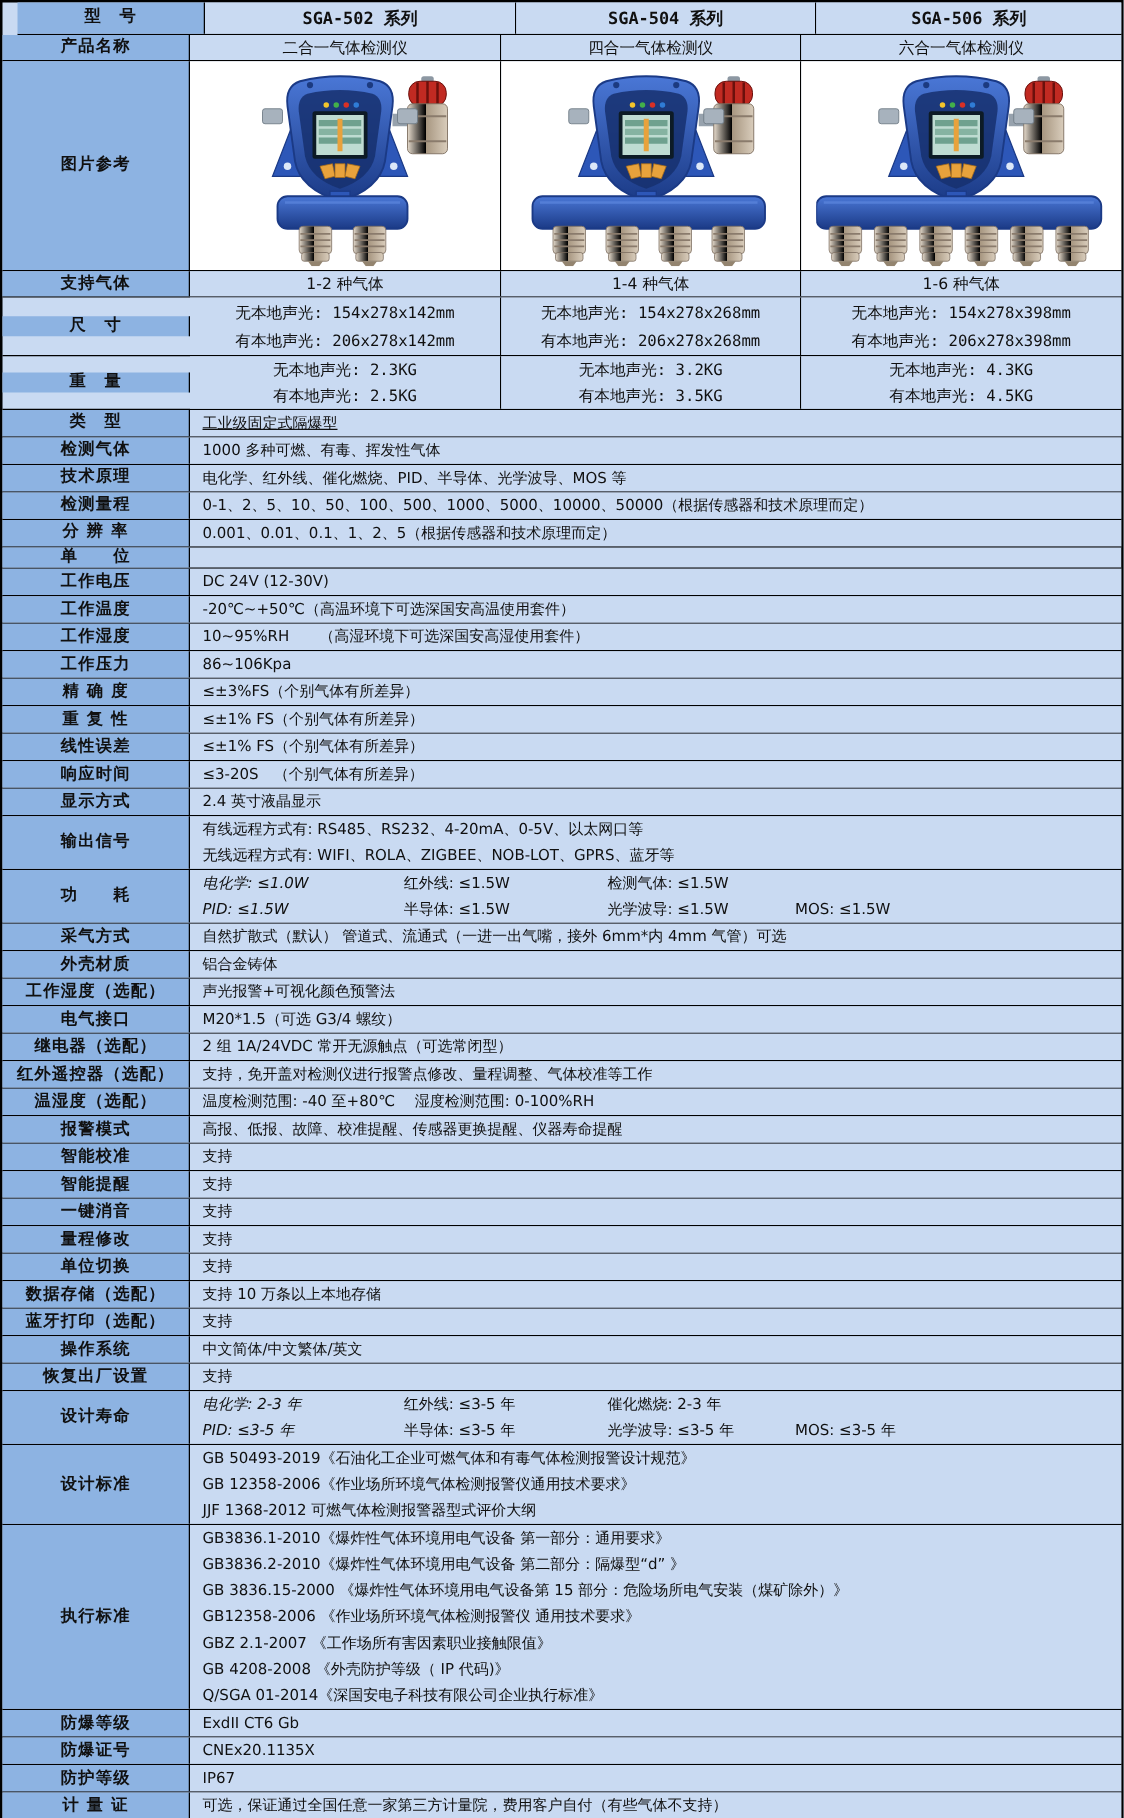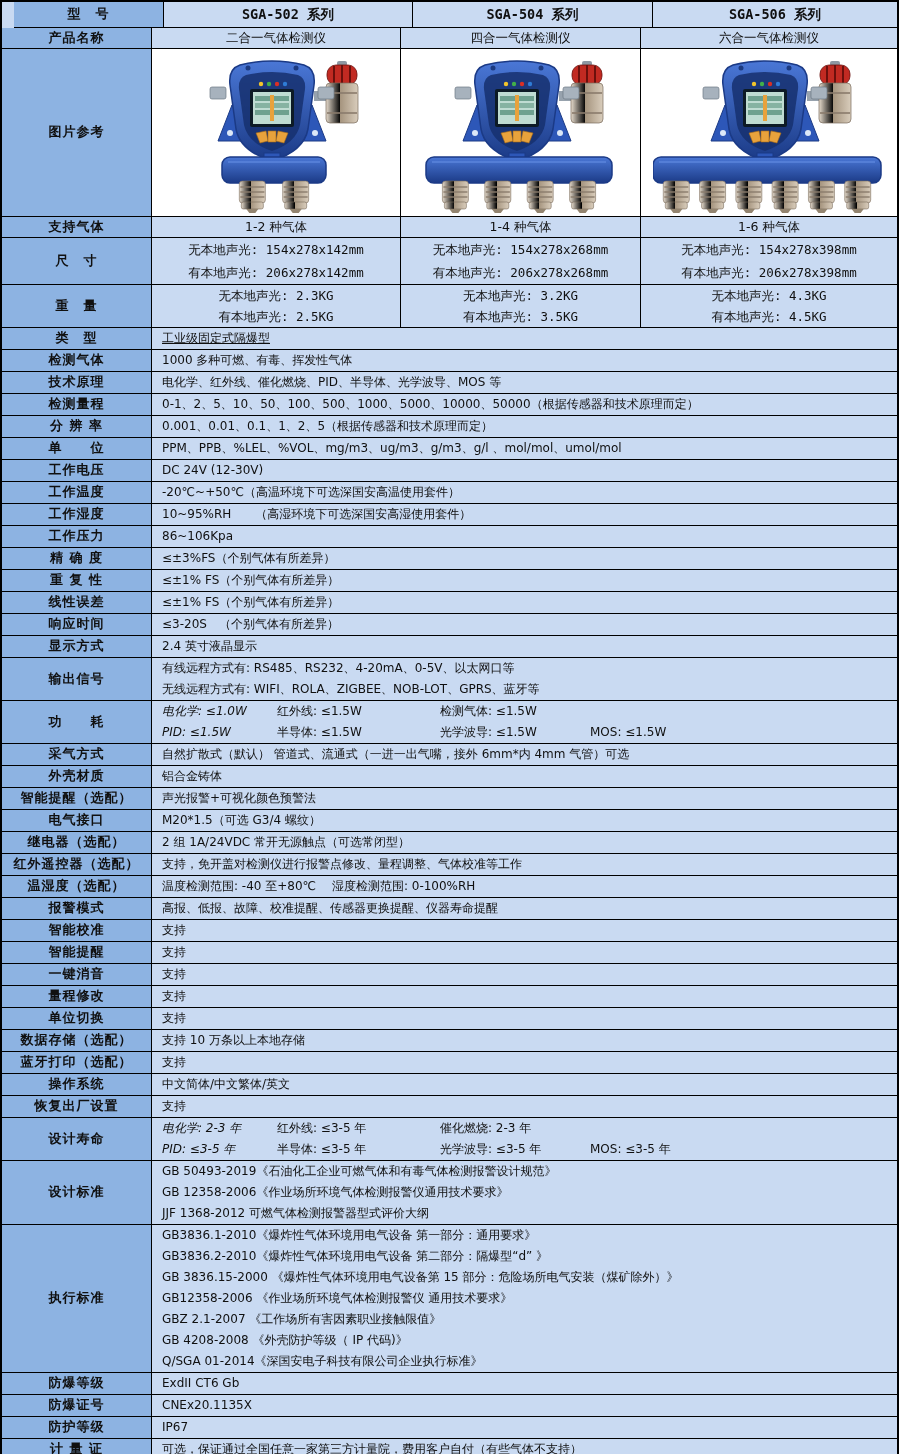--- a/index.html
+++ b/index.html
@@ -29,35 +29,35 @@
   .c2{width:249px;flex:0 0 249px;}
   .c3{width:240px;flex:0 0 240px;}
   .c4{flex:1 1 auto;}
   .hdr .col-cell{font-weight:bold;font-size:13.5px;}
   .hdr{height:25px;margin-left:12px;}
   .name-row{height:20px;}
   .name-row .col-cell{font-size:12.5px;}
   .img-row{height:167px;}
   .img-row .col-cell{background:#ffffff;}
   .gas-row{height:20px;font-size:12.5px;}
-  .two-line{font-size:12.5px;}
+  .two-line{font-size:12.5px;align-items:center;}
   .two-line .ln{height:23px;line-height:23px;white-space:nowrap;}
   .wt .ln{height:21px;line-height:21px;}
   .mono{font-family:"DejaVu Sans Mono","DejaVu Sans",sans-serif;}
   
   .spec-row{display:flex;border-bottom:1px solid var(--border);}
   .spec-row:last-child{border-bottom:none;}
   .spec-value{
     flex:1 1 auto;background:var(--cell-bg);padding:0 6px 0 10px;
     display:flex;flex-direction:column;justify-content:center;overflow:hidden;
   }
   .spec-value .line{height:21px;line-height:21px;font-size:12px;white-space:nowrap;display:flex;}
   .spec-value .seg{display:inline-block;white-space:nowrap;}
   .seg.w0{width:115px;flex:0 0 115px;font-style:italic;}
-  .seg.w1{width:163px;flex:0 0 163px;}
+  .seg.w1{width:163px;flex:0 0 163px;margin-left:46px;}
   .seg.w2{width:150px;flex:0 0 150px;}
   .underline .seg{text-decoration:underline;}
   svg{display:block;}
 </style>
 </head>
 <body>
 
 <div class="spec-table">
 
   <div class="row hdr">
@@ -456,25 +456,20 @@
       <div class="spec-row">
         <div class="cell label-cell">分 辨 率</div>
         <div class="cell spec-value">
           <div class="line">
             <span class="seg">0.001、0.01、0.1、1、2、5（根据传感器和技术原理而定）</span>
           </div>
         </div>
       </div>
       <div class="spec-row">
         <div class="cell label-cell">单　　位</div>
-        <div class="cell spec-value">
-          <div class="line">
-            <span class="seg">PPM、PPB、%LEL、%VOL、mg/m3、ug/m3、g/m3、g/l 、mol/mol、umol/mol</span>
-          </div>
-        </div>
       </div>
       <div class="spec-row">
         <div class="cell label-cell">工作电压</div>
         <div class="cell spec-value">
           <div class="line">
             <span class="seg">DC 24V (12-30V)</span>
           </div>
         </div>
       </div>
       <div class="spec-row">
@@ -578,21 +573,21 @@
       </div>
       <div class="spec-row">
         <div class="cell label-cell">外壳材质</div>
         <div class="cell spec-value">
           <div class="line">
             <span class="seg">铝合金铸体</span>
           </div>
         </div>
       </div>
       <div class="spec-row">
-        <div class="cell label-cell">智能提醒（选配）</div>
+        <div class="cell label-cell">工作湿度（选配）</div>
         <div class="cell spec-value">
           <div class="line">
             <span class="seg">声光报警+可视化颜色预警法</span>
           </div>
         </div>
       </div>
       <div class="spec-row">
         <div class="cell label-cell">电气接口</div>
         <div class="cell spec-value">
           <div class="line">

